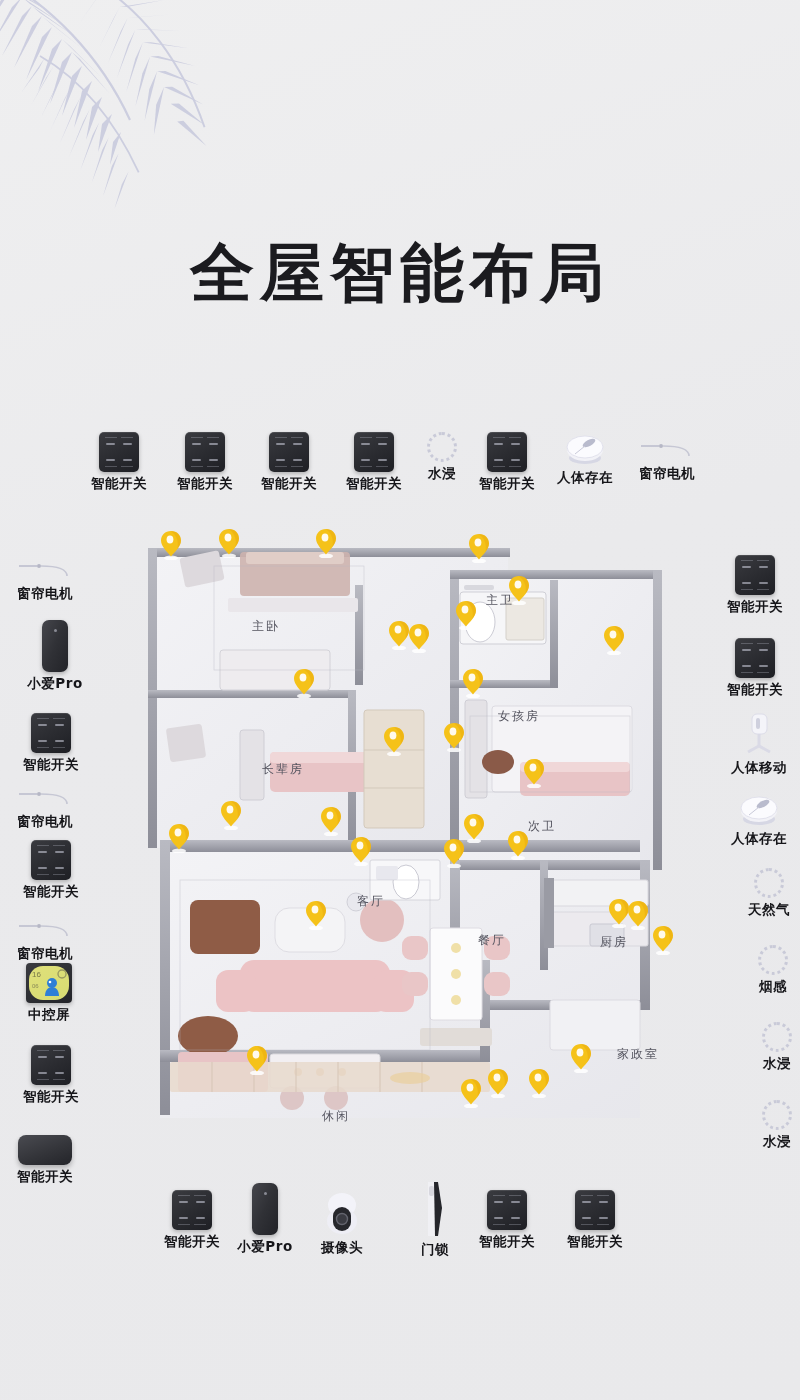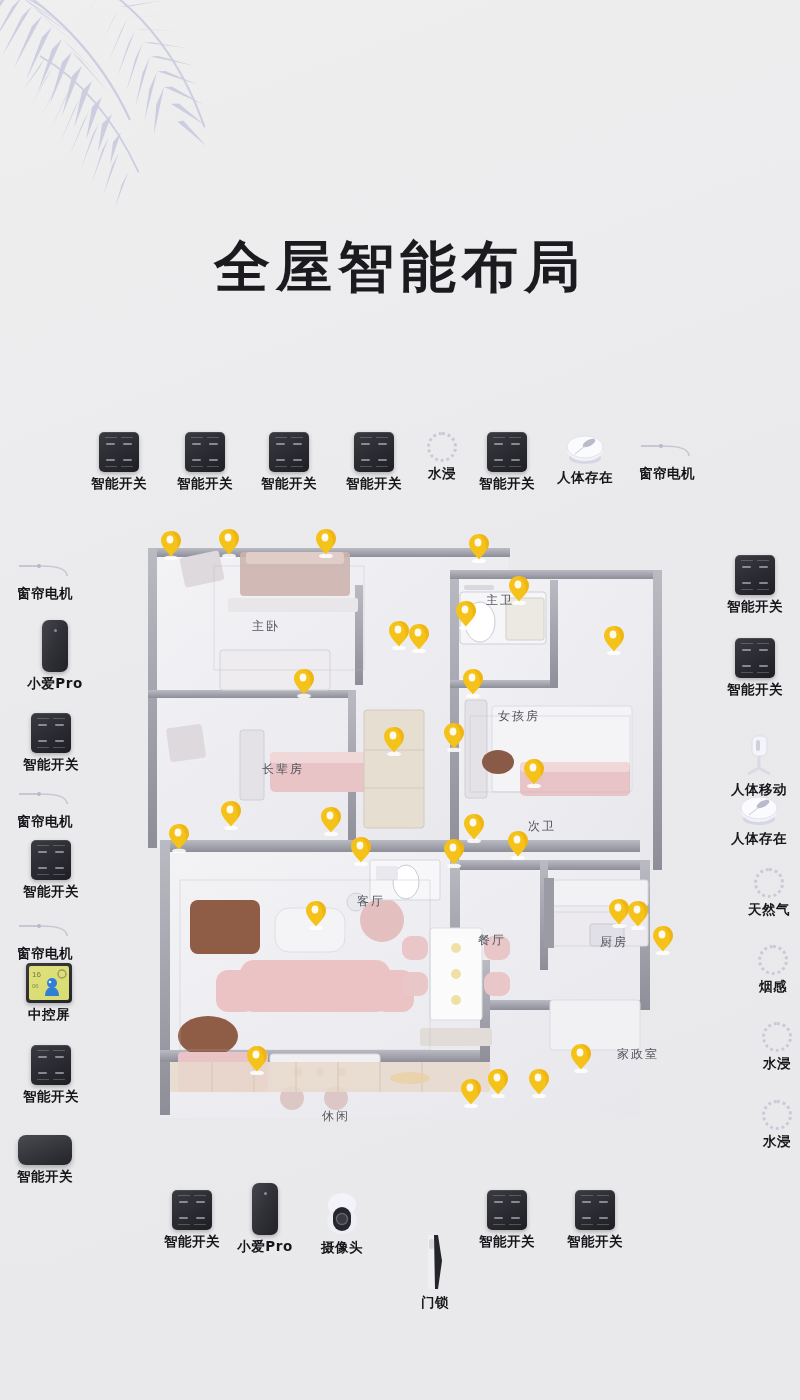--- a/index.html
+++ b/index.html
@@ -13,21 +13,21 @@
     background:linear-gradient(160deg,#efeff0 0%,#eaeaec 45%,#e9e9eb 100%); }
 
   
   .palm{ position:absolute; left:-20px; top:-30px; width:300px; height:260px;
          pointer-events:none; opacity:.85; }
 
   
   .title{
     position:absolute; left:0; top:230px; width:800px;
     text-align:center; font-family:Liberation Serif, serif;
-    font-size:56px; font-weight:700; letter-spacing:6px; color:#1b1b1f;
+    font-size:64px; font-weight:700; letter-spacing:6px; color:#1b1b1f;
   }
 
   
   .plan{ position:absolute; left:120px; top:530px; width:560px; height:620px; }
 
   
   .dev{ position:absolute; display:flex; flex-direction:column; align-items:center;
         width:74px; }
   .dev .cap{ font-size:13.5px; font-weight:700; color:#16161a; white-space:nowrap;
              margin-top:3px; letter-spacing:.5px; font-family:"DejaVu Sans",sans-serif;}
@@ -63,21 +63,21 @@
     background:linear-gradient(115deg,#45464c 0%,#303136 50%,#222328 100%);
     box-shadow:0 2px 4px rgba(0,0,0,.26); }
   .ic-speaker::after{ content:""; position:absolute; left:50%; top:9px;
     width:3px; height:3px; margin-left:-1.5px; border-radius:50%;
     background:rgba(220,222,235,.5); }
 
   
   .ic-screen{ width:46px; height:40px; border-radius:4px; padding:3px;
     background:linear-gradient(150deg,#3a3b40,#232429);
     box-shadow:0 2px 4px rgba(0,0,0,.26); }
-  .ic-screen .scr{ width:100%; height:100%; border-radius:2px;
+  .ic-screen .scr{ width:100%; height:100%; border-radius:14px;
     background:linear-gradient(150deg,#dfe07a 0%,#d8dc72 100%); position:relative; overflow:hidden;}
 
   
   .ic-hub{ width:54px; height:30px; border-radius:8px;
     background:linear-gradient(160deg,#4a4b51 0%,#34353a 55%,#232429 100%);
     box-shadow:0 3px 5px rgba(0,0,0,.25); }
 
   
   .ic-cam{ width:42px; height:46px; }
   
@@ -727,21 +727,21 @@
           <i></i>
           <i></i>
           <i></i>
           <b></b>
           <b></b>
           <b></b>
           <b></b>
         </div>
         <div class="cap">智能开关</div>
       </div>
-      <div class="dev" style="left: 722px; top: 734px;">
+      <div class="dev" style="left: 722px; top: 712px;">
         <svg class="ic ic-motion" viewBox="0 0 34 44">
           <rect x="10" y="2" width="15" height="20" rx="5" fill="#f4f4f9" stroke="#dcdce8"></rect>
           <rect x="14" y="6" width="4" height="11" rx="2" fill="#cfd0de"></rect>
           <path d="M17 22 L17 34" stroke="#dadae6" stroke-width="3"></path>
           <path d="M6 40 L17 34 L28 40" stroke="#dadae6" stroke-width="3" fill="none"></path>
         </svg>
         <div class="cap">人体移动</div>
       </div>
       <div class="dev" style="left: 722px; top: 793px;">
         <svg class="ic ic-presence" viewBox="0 0 40 34">
@@ -790,21 +790,21 @@
       </div>
       <div class="dev" style="left: 305px; top: 1190px;">
         <svg class="ic ic-cam" viewBox="0 0 42 46">
           <ellipse cx="21" cy="15" rx="14" ry="12" fill="#f3f3f9"></ellipse>
           <ellipse cx="21" cy="31" rx="15" ry="13" fill="#eeeef5"></ellipse>
           <rect x="12" y="17" width="18" height="24" rx="9" fill="#26272c"></rect>
           <circle cx="21" cy="29" r="5.5" fill="#3a3b42" stroke="#63646e" stroke-width="1.4"></circle>
         </svg>
         <div class="cap">摄像头</div>
       </div>
-      <div class="dev" style="left: 398px; top: 1233px;">
+      <div class="dev" style="left: 398px; top: 1180px;">
         <svg class="ic ic-lock" viewBox="0 0 22 58">
           <path d="M4 2 L14 2 L18 28 L14 56 L4 56 Z" fill="#f0f0f4"></path>
           <path d="M10 2 L14 2 L18 28 L14 56 L11 56 Z" fill="#25262b"></path>
           <rect x="5" y="6" width="5" height="10" rx="2" fill="#d7d7de"></rect>
         </svg>
         <div class="cap">门锁</div>
       </div>
       <div class="dev" style="left: 470px; top: 1190px;">
         <div class="ic ic-switch">
           <i></i>

